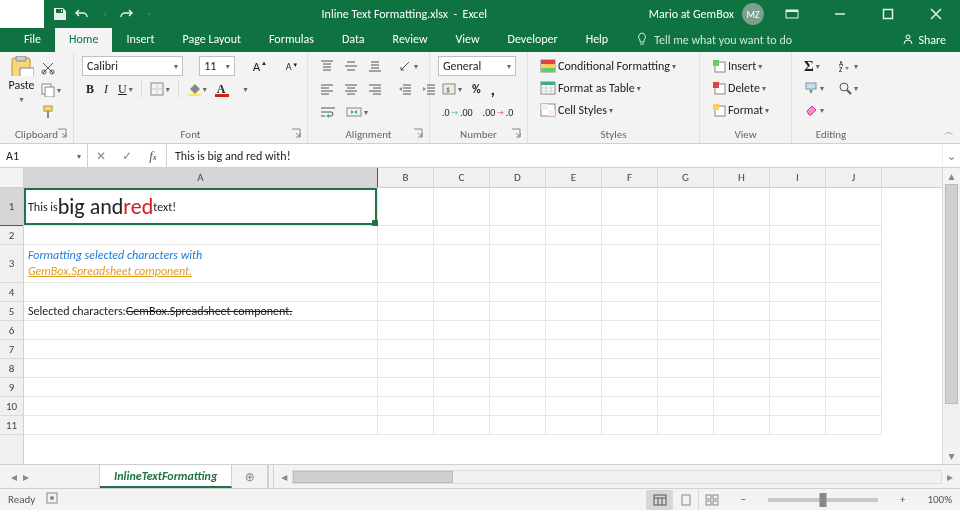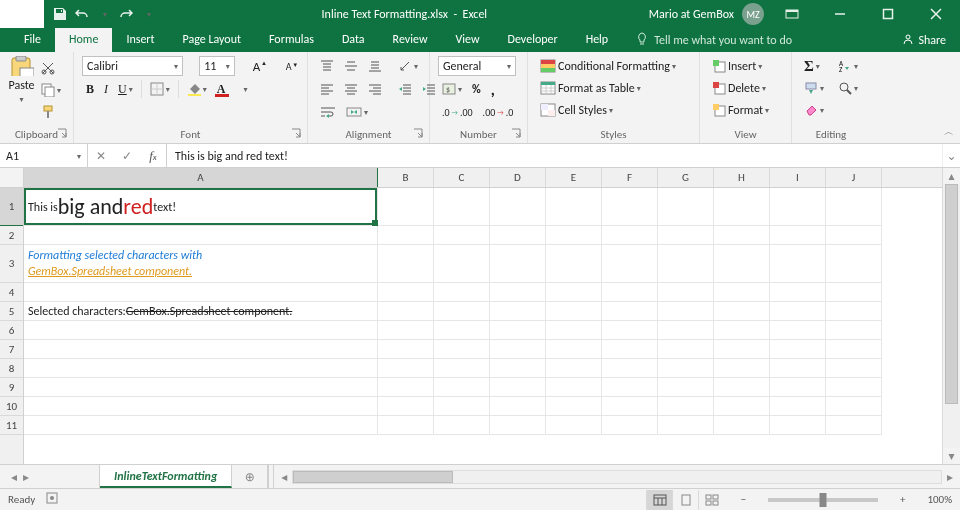--- a/index.html
+++ b/index.html
@@ -526,21 +526,21 @@
       <span class="smdd">▾</span>
     </div>
   <div class="fbar-btns">
     <div class="b">✕</div>
     <div class="b">✓</div>
     <div class="b">
         <span class="fx">f<span style="font-size:9px">x</span></span>
       </div>
   </div>
   <div class="fbar">
-      <span>This is big and red text!</span>
+      <span>This is big and red with!</span>
     </div>
   <div class="fbar-exp">⌄</div>
 </div>
 
 <div class="sheet">
   <div class="rowhdrs">
     <div class="corner"></div>
     <div id="rowhdrs">
         <div class="rowhdr sel tall">1</div>
         <div class="rowhdr">2</div>

